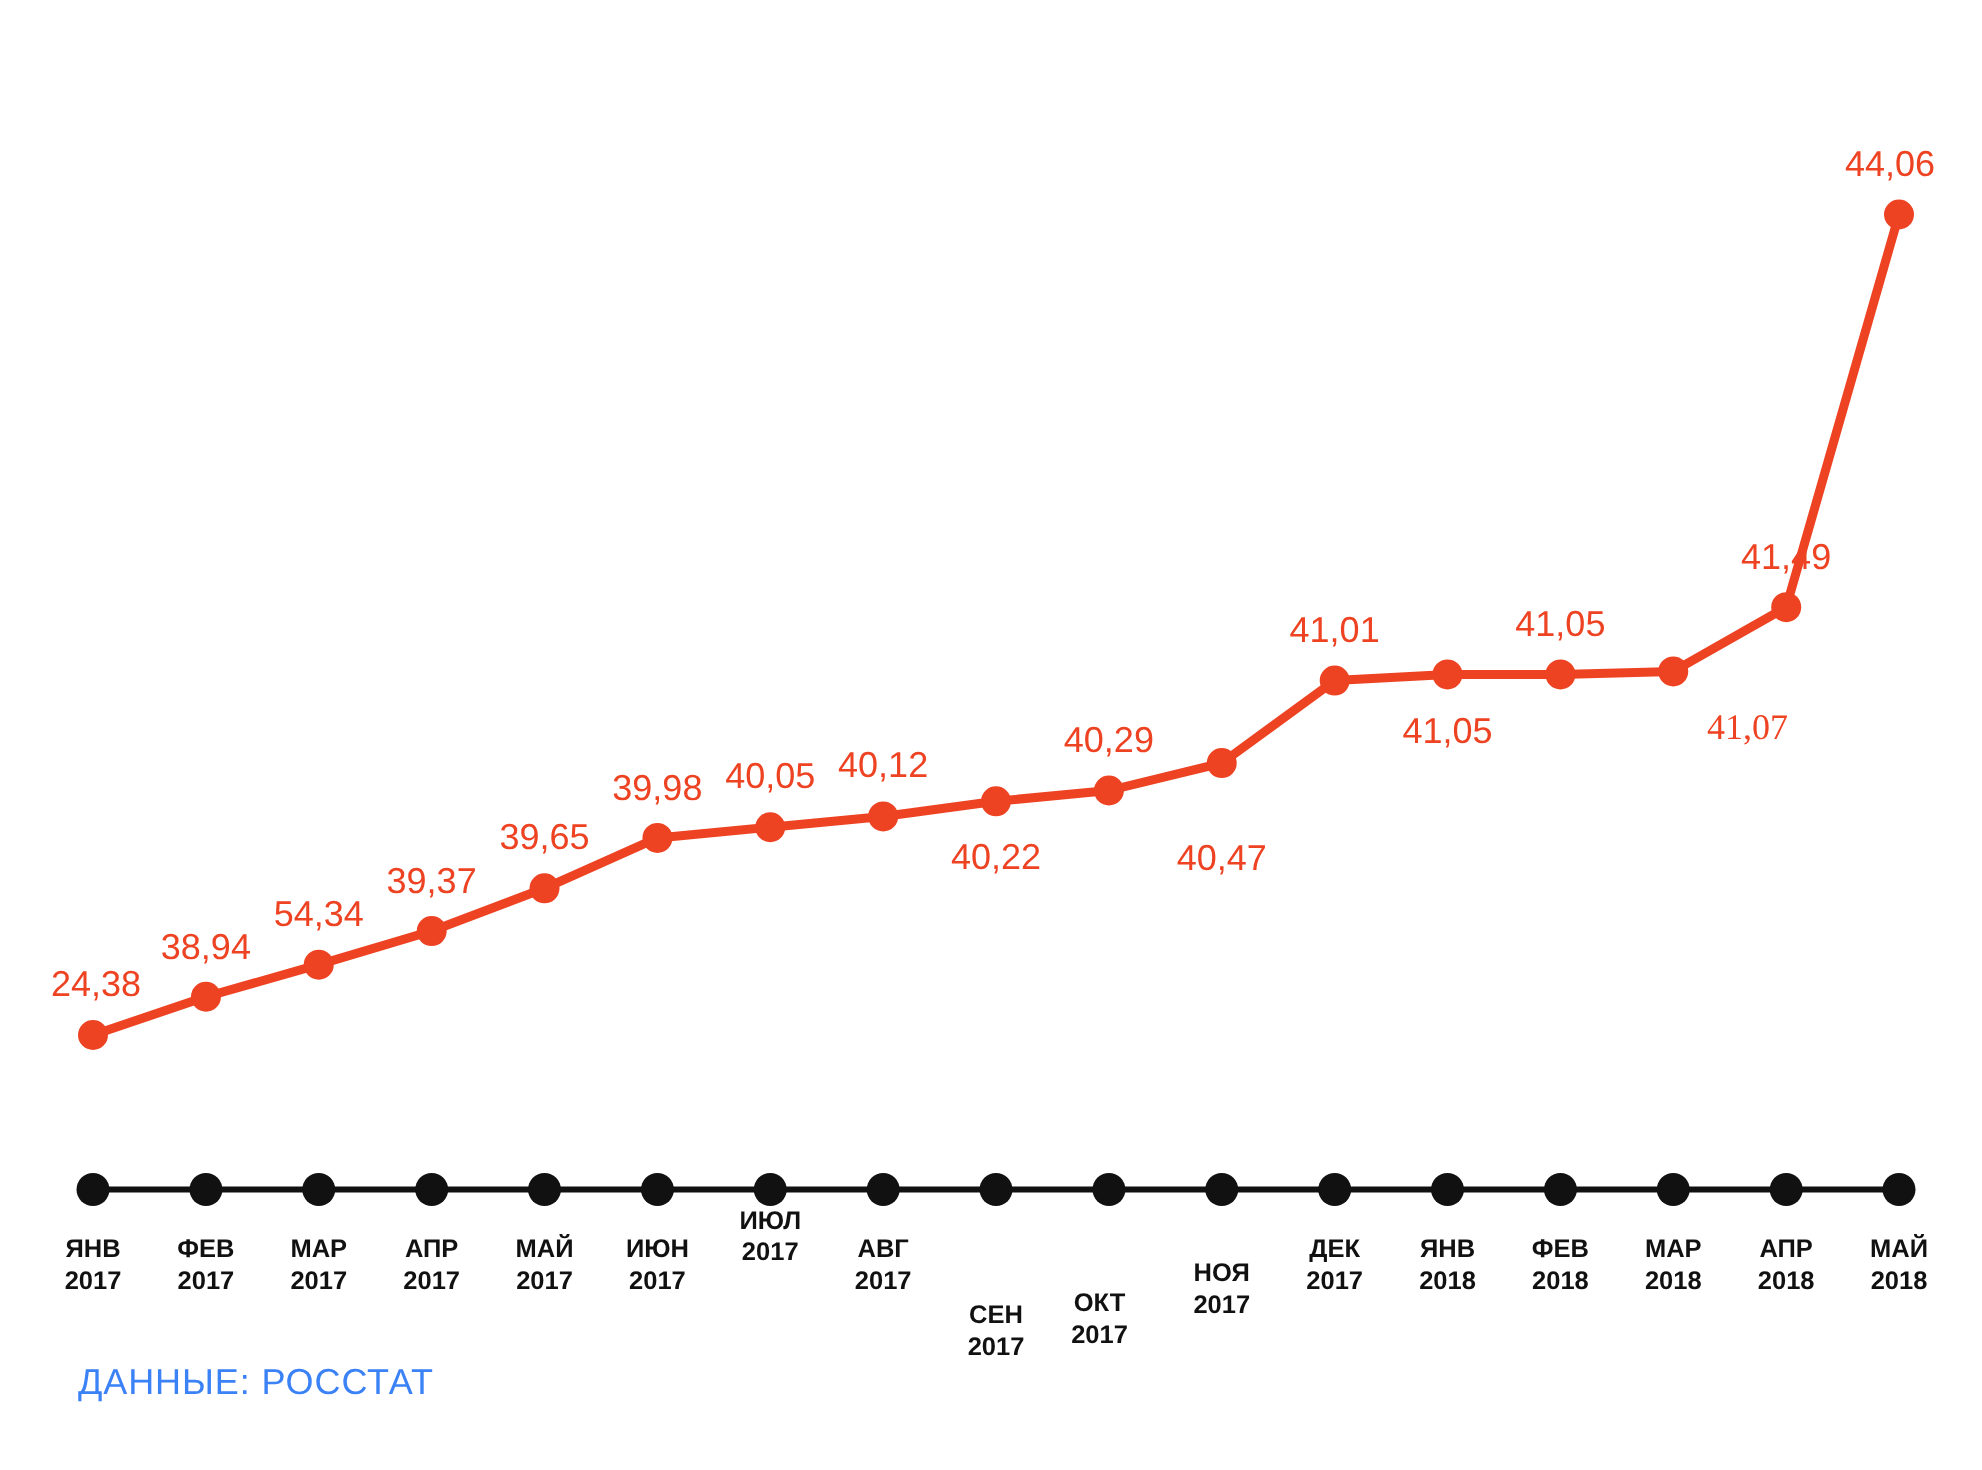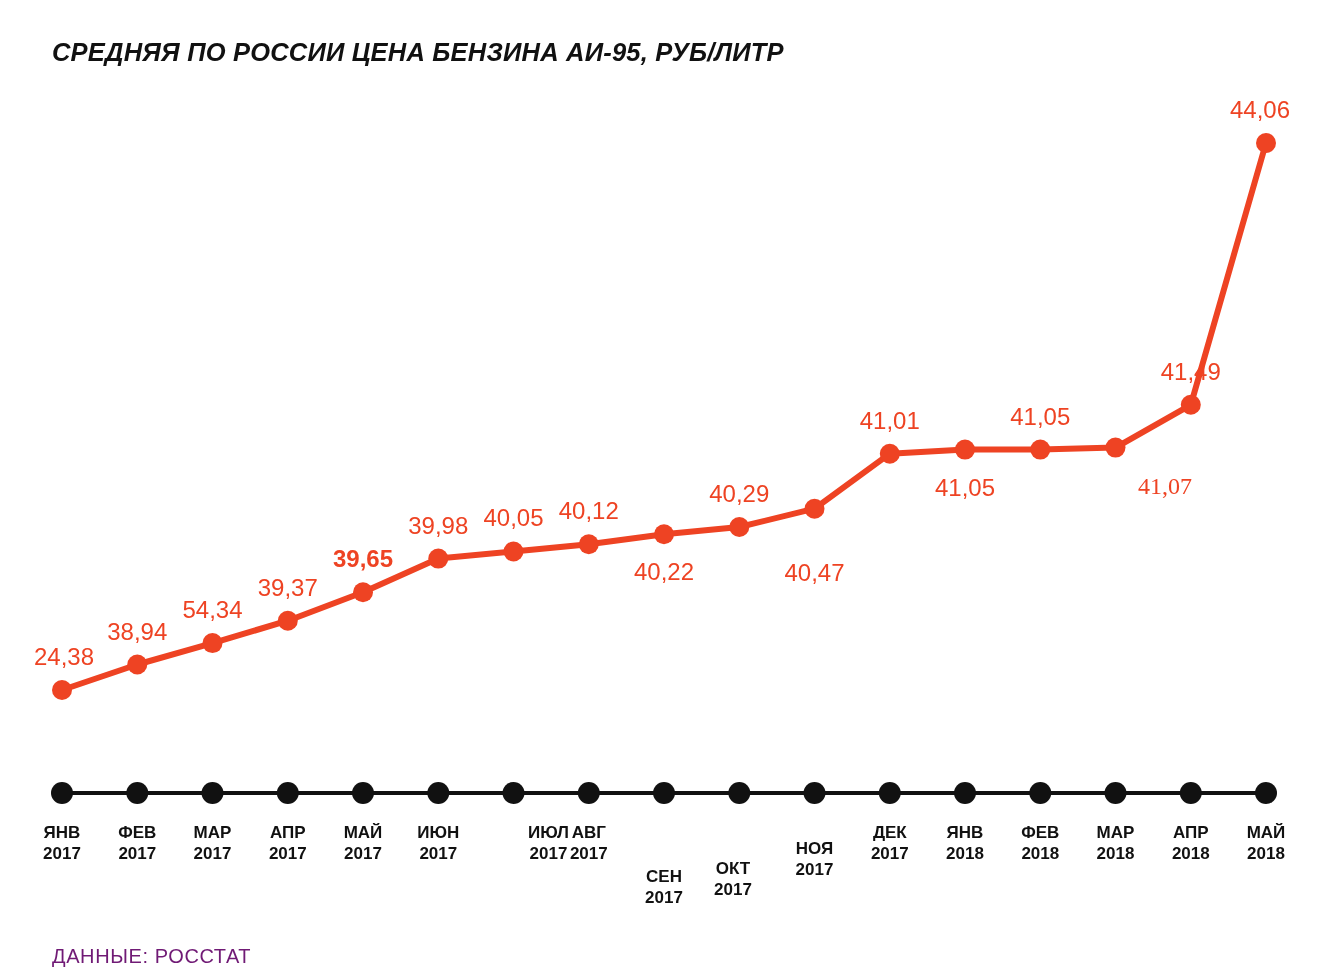--- a/index.html
+++ b/index.html
@@ -55,33 +55,32 @@
     font-size: 17px;
     font-weight: bold;
     line-height: 21px;
     color: #111111;
     transform: translateX(-50%);
     white-space: nowrap;
   }
   .source {
     position: absolute;
     left: 52px;
-    top: 945px;
-    font-size: 20px;
+    top: 908px;
+    font-size: 24px;
     letter-spacing: 0.6px;
-    color: #701a75;
+    color: #3b82f6;
     white-space: nowrap;
   }
 </style>
 </head>
 <body>
 
 <div class="page">
 
-  <div class="chart-title">СРЕДНЯЯ ПО РОССИИ ЦЕНА БЕНЗИНА АИ-95, РУБ/ЛИТР</div>
 
   <div class="plot">
     <svg width="1321" height="980" viewBox="0 0 1321 980">
       <polyline id="series-line" fill="none" stroke="#ee4323" stroke-width="6" stroke-linejoin="round" stroke-linecap="round" points="62.0,690.0 137.3,664.5 212.5,643.1 287.8,620.7 363.0,592.2 438.3,558.6 513.5,551.5 588.8,544.3 664.0,534.2 739.3,527.0 814.5,508.7 889.8,453.7 965.0,449.6 1040.3,449.6 1115.5,447.6 1190.8,404.8 1266.0,143.0"></polyline>
       <g id="series-points">
           <circle cx="62.0" cy="690.0" r="10" fill="#ee4323"></circle>
           <circle cx="137.3" cy="664.5" r="10" fill="#ee4323"></circle>
           <circle cx="212.5" cy="643.1" r="10" fill="#ee4323"></circle>
           <circle cx="287.8" cy="620.7" r="10" fill="#ee4323"></circle>
           <circle cx="363.0" cy="592.2" r="10" fill="#ee4323"></circle>
@@ -119,21 +118,21 @@
           <circle cx="1266.0" cy="793" r="11" fill="#111111"></circle>
         </g>
     </svg>
   </div>
 
   <div id="value-labels">
       <div class="value-label" style="left: 64px; top: 657px;">24,38</div>
       <div class="value-label" style="left: 137.25px; top: 631.534px;">38,94</div>
       <div class="value-label" style="left: 212.5px; top: 610.143px;">54,34</div>
       <div class="value-label" style="left: 287.75px; top: 587.734px;">39,37</div>
-      <div class="value-label" style="left: 363px; top: 559.212px; font-weight: bold;">39,65</div>
+      <div class="value-label" style="left: 363px; top: 559.212px;">39,65</div>
       <div class="value-label" style="left: 438.25px; top: 525.598px;">39,98</div>
       <div class="value-label" style="left: 513.5px; top: 518.467px;">40,05</div>
       <div class="value-label" style="left: 588.75px; top: 511.337px;">40,12</div>
       <div class="value-label" style="left: 664px; top: 572.151px;">40,22</div>
       <div class="value-label" style="left: 739.25px; top: 494.02px;">40,29</div>
       <div class="value-label" style="left: 814.5px; top: 573px;">40,47</div>
       <div class="value-label" style="left: 889.75px; top: 420.68px;">41,01</div>
       <div class="value-label" style="left: 965px; top: 487.605px;">41,05</div>
       <div class="value-label" style="left: 1040.25px; top: 416.605px;">41,05</div>
       <div class="value-label" style="left: 1165px; top: 485.568px; font-family: Liberation Serif, serif;">41,07</div>
@@ -158,21 +157,21 @@
         <div>2017</div>
       </div>
       <div class="axis-label" style="left: 363px; top: 822px;">
         <div>МАЙ</div>
         <div>2017</div>
       </div>
       <div class="axis-label" style="left: 438.3px; top: 822px;">
         <div>ИЮН</div>
         <div>2017</div>
       </div>
-      <div class="axis-label" style="left: 513.5px; top: 822px; margin-left: 35px;">
+      <div class="axis-label" style="left: 513.5px; top: 803px;">
         <div>ИЮЛ</div>
         <div>2017</div>
       </div>
       <div class="axis-label" style="left: 588.8px; top: 822px;">
         <div>АВГ</div>
         <div>2017</div>
       </div>
       <div class="axis-label" style="left: 664px; top: 822px; margin-top: 44px;">
         <div>СЕН</div>
         <div>2017</div>

